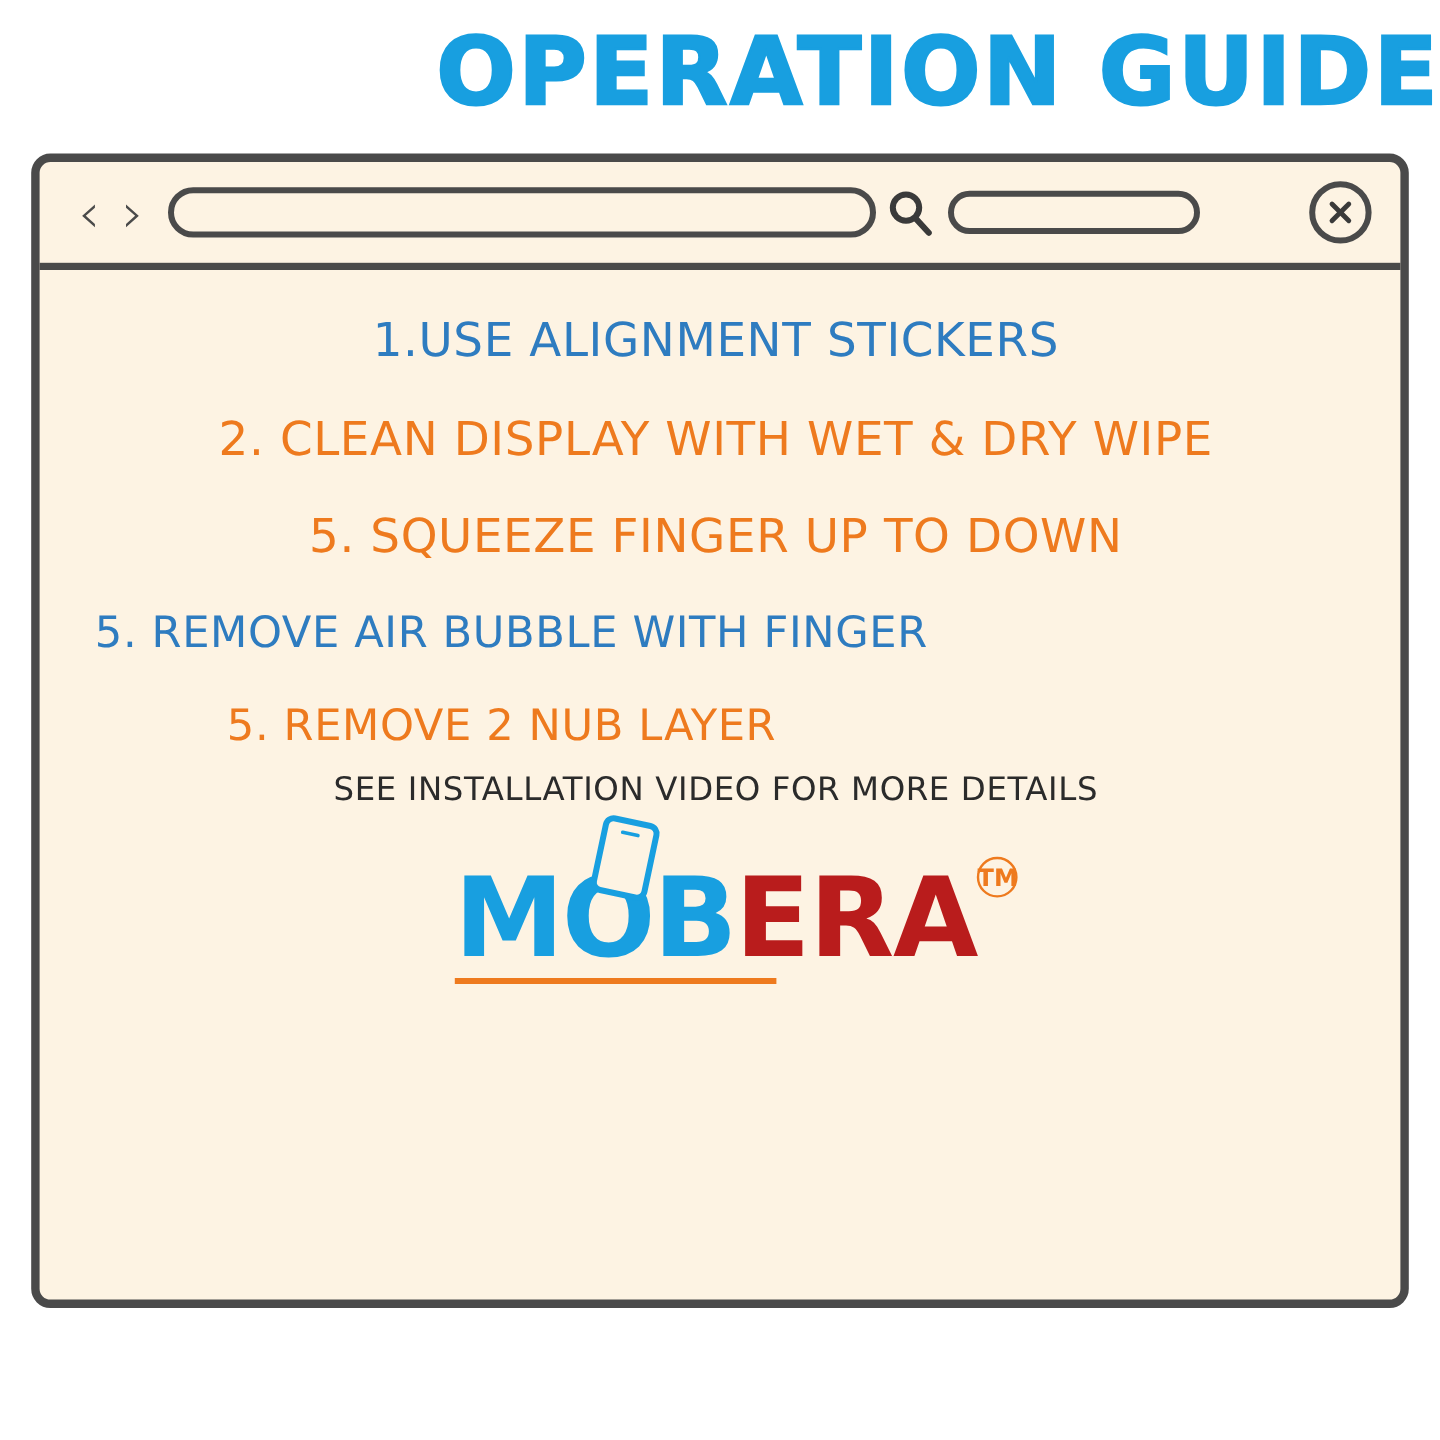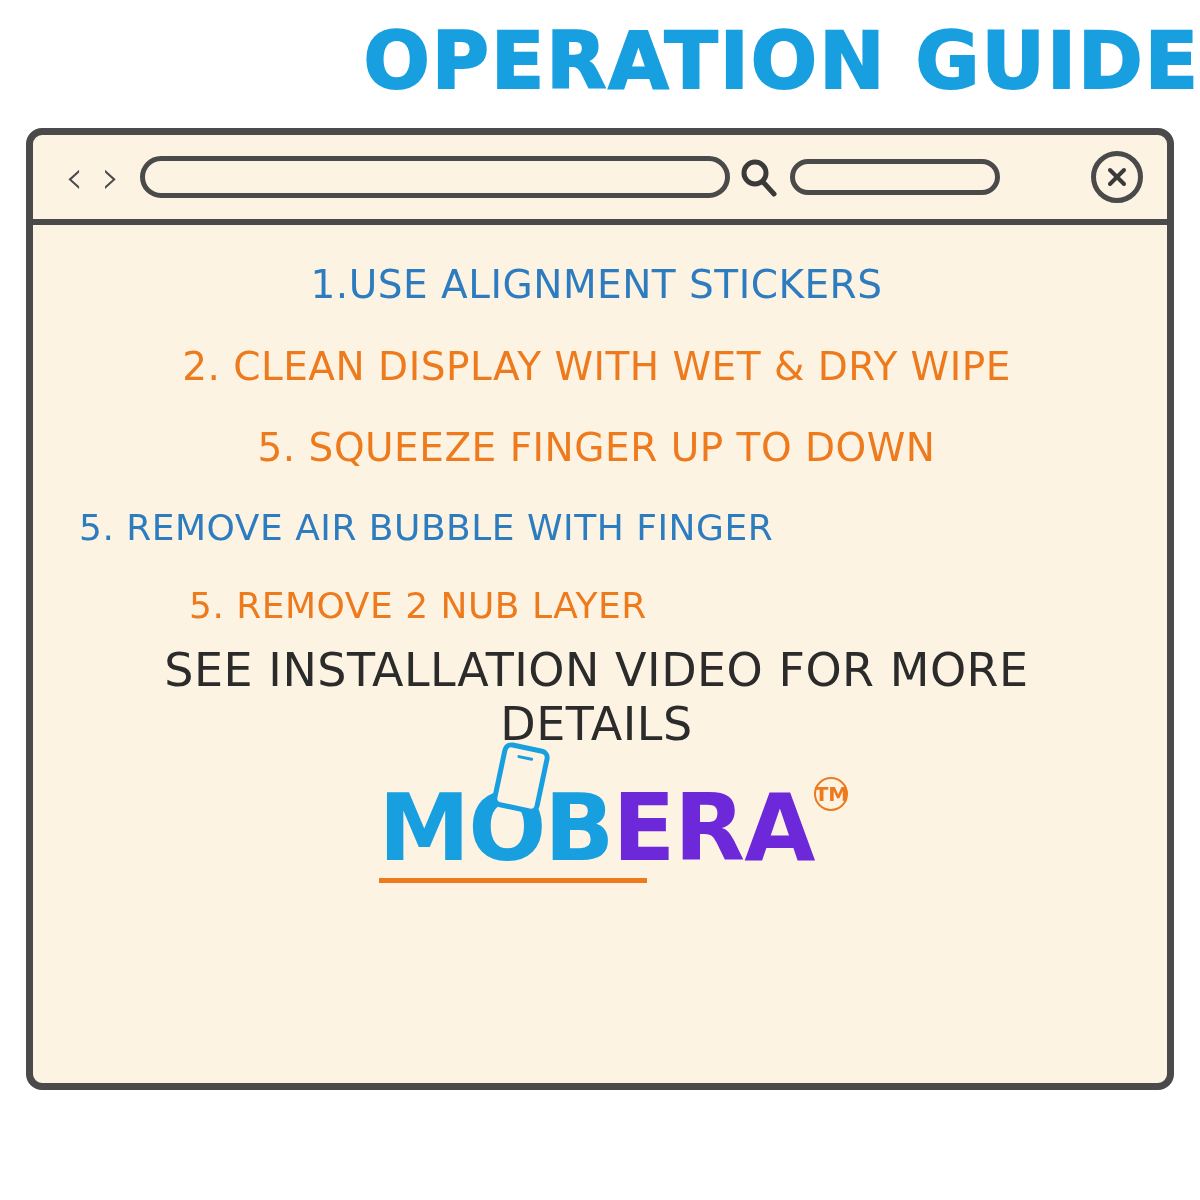--- a/index.html
+++ b/index.html
@@ -128,54 +128,54 @@
   .step.orange { color: #EE7A1E; }
   .step.s1 { text-align: center; margin-top: 10px; }
   .step.s2 { text-align: center; }
   .step.s3 { text-align: left; padding-left: 110px; margin-bottom: 42px; }
   .step.s4 { text-align: center; }
   .step.s5 { text-align: left; font-size: 36px; }
   .step.s6 { text-align: left; padding-left: 110px; font-size: 36px; margin-bottom: 16px; }
 
   .footnote {
     text-align: center;
-    font-size: 46px;
+    font-size: 27px;
     color: #2b2b2b;
     font-family: "DejaVu Sans", sans-serif;
     letter-spacing: 0.5px;
     margin-top: 4px;
   }
 
   
   .logo {
     margin-top: 18px;
     display: flex;
     justify-content: center;
-    align-items: center;
+    align-items: flex-end;
     position: relative;
     height: 120px;
   }
   .logo-inner {
     position: relative;
     display: flex;
     align-items: flex-end;
   }
   .logo-mob {
     font-size: 92px;
     font-weight: bold;
     color: #189FE0;
     font-family: "DejaVu Sans", sans-serif;
     letter-spacing: -2px;
     line-height: 1;
     position: relative;
   }
   .logo-era {
     font-size: 92px;
     font-weight: bold;
-    color: #6d28d9;
+    color: #b91c1c;
     font-family: "DejaVu Sans", sans-serif;
     letter-spacing: -1px;
     line-height: 1;
     position: relative;
   }
   .logo-tm {
     position: absolute;
     top: -6px;
     right: -34px;
     font-size: 20px;

